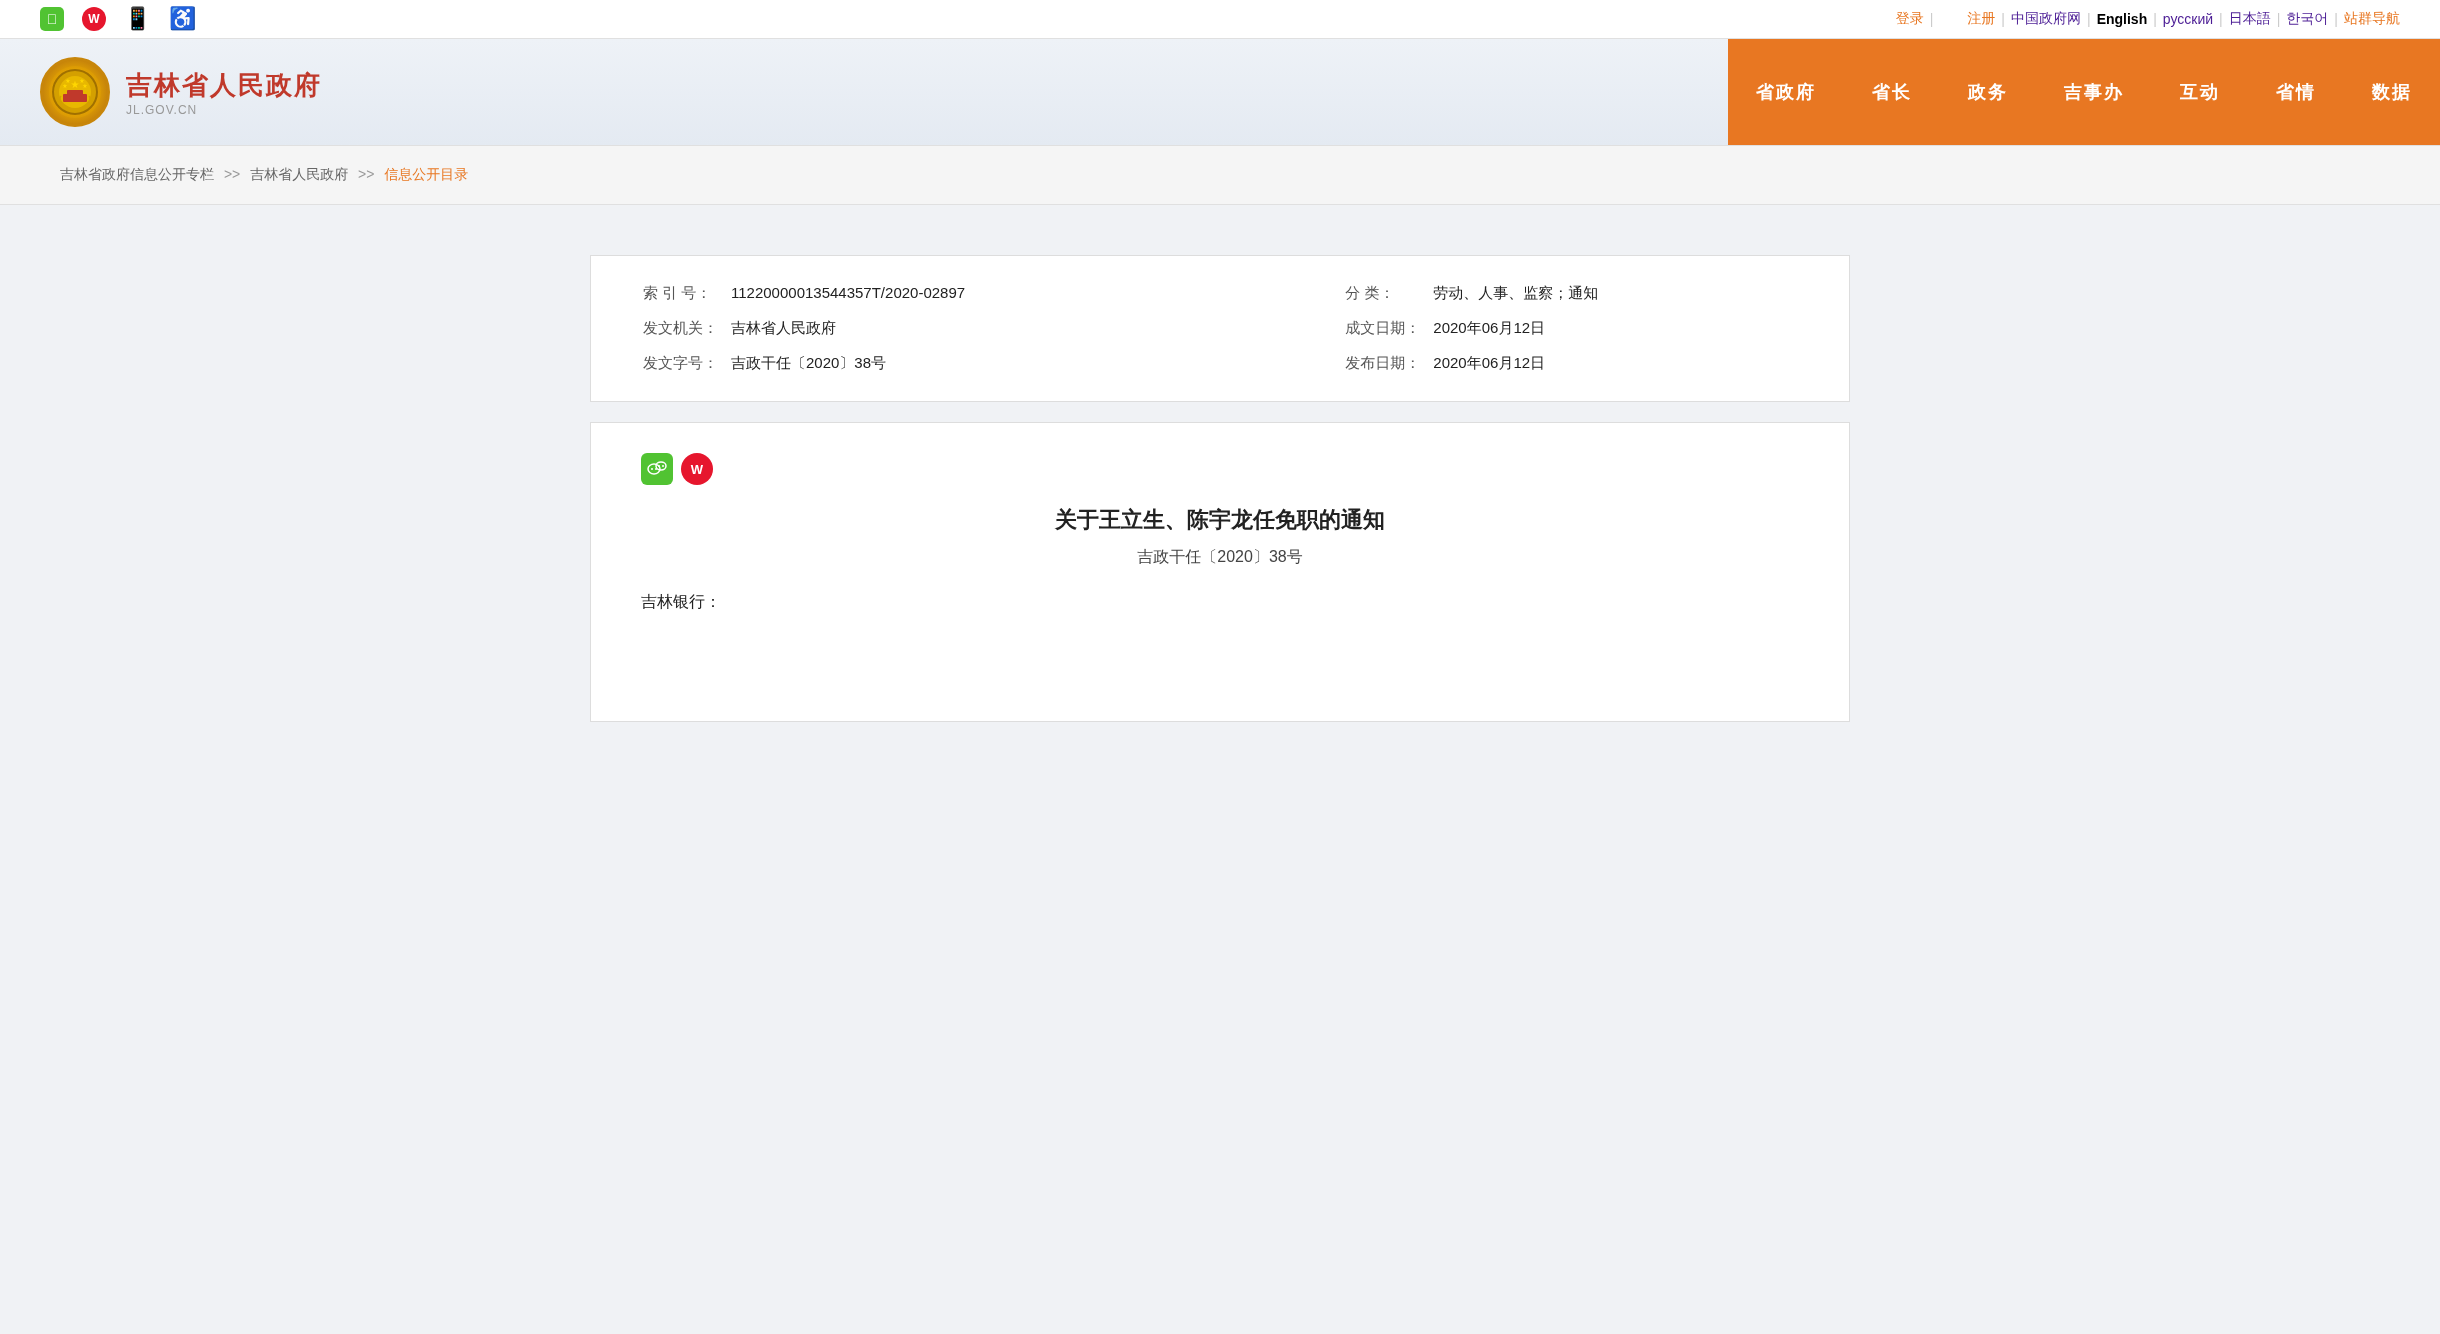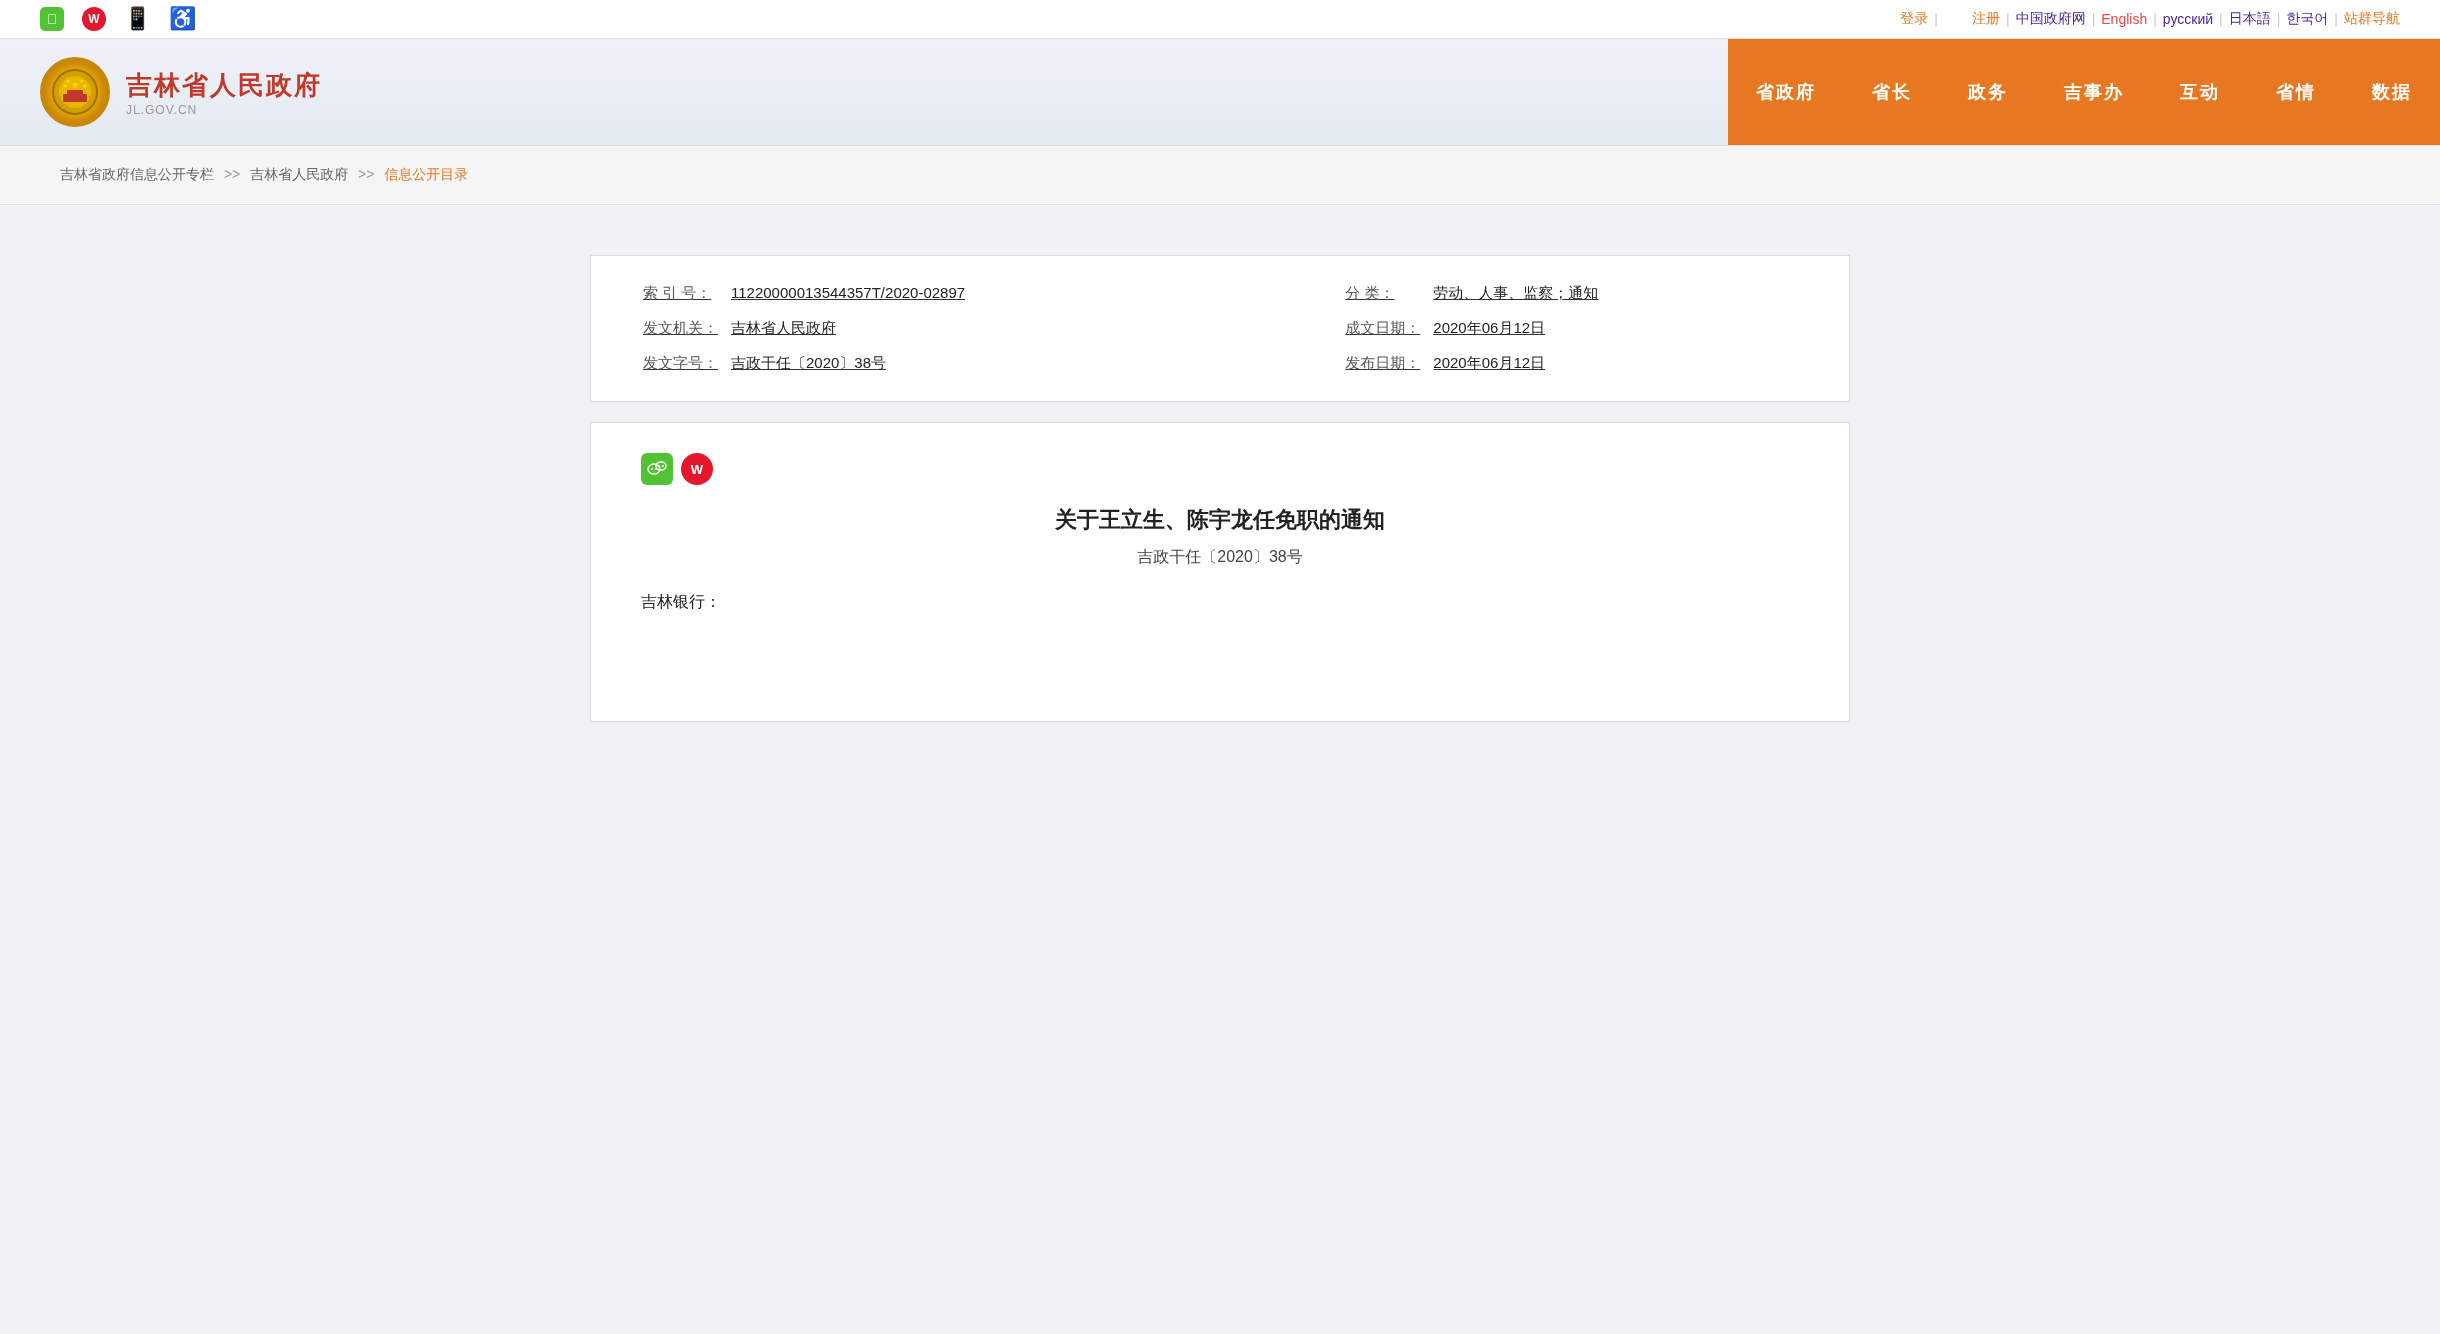--- a/index.html
+++ b/index.html
@@ -183,21 +183,20 @@
     
     .info-box {
       border: 1px solid #ddd;
       background: #fff;
       padding: 20px 40px;
       margin-bottom: 20px;
     }
     .info-table {
       width: 100%;
       border-collapse: collapse;
-      text-decoration: underline;
     }
     .info-table td {
       padding: 8px 12px;
       vertical-align: top;
       font-size: 15px;
     }
     .info-table .label-cell {
       color: #555;
       white-space: nowrap;
       width: 100px;
@@ -282,21 +281,21 @@
     <span class="phone-icon">📱</span>
     <span class="disabled-icon">♿</span>
   </div>
   <div class="top-bar-right">
     <a>登录</a>
     <span class="divider">|</span>
     <a>注册</a>
     <span class="divider">|</span>
     <span>中国政府网</span>
     <span class="divider">|</span>
-    <span style="color:#ef4444;font-weight:normal;">English</span>
+    <span style="color:#000000;font-weight:bold;">English</span>
     <span class="divider">|</span>
     <span>русский</span>
     <span class="divider">|</span>
     <span>日本語</span>
     <span class="divider">|</span>
     <span>한국어</span>
     <span class="divider">|</span>
     <span style="color:#e87722;">站群导航</span>
   </div>
 </div>

